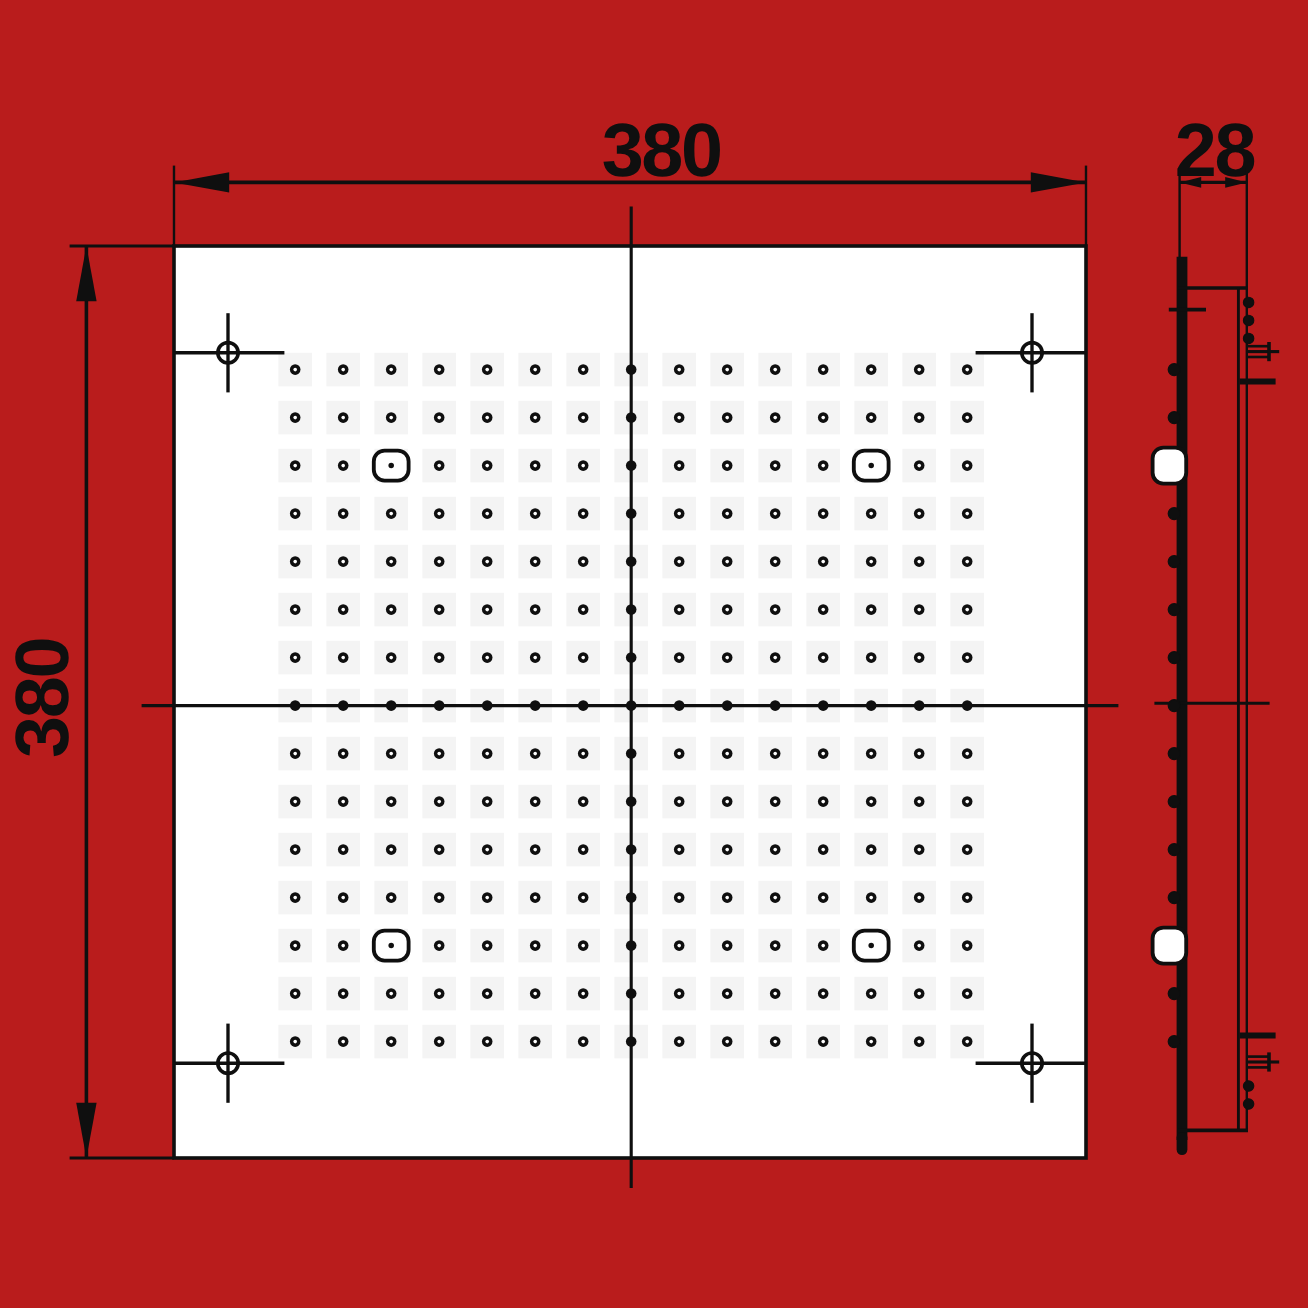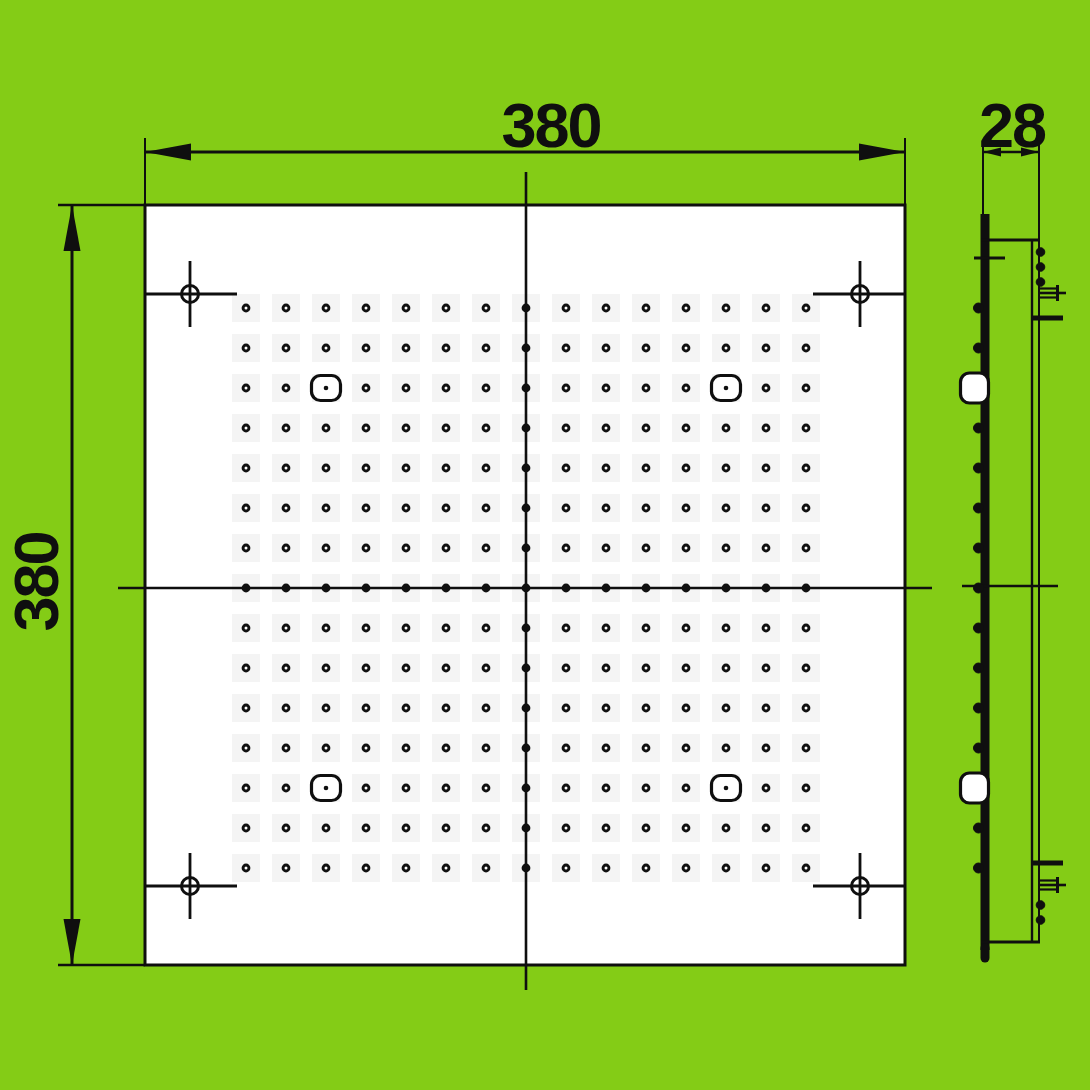--- a/index.html
+++ b/index.html
@@ -1,17 +1,17 @@
 <!DOCTYPE html>
 <html><head>
 <meta charset="utf-8">
 <style>
   html,body{margin:0;padding:0;background:#ffffff;}
   body{font-family:"Liberation Sans", sans-serif;}
-  .stage{position:relative;width:1090px;height:1090px;background:#84cc16;overflow:hidden;}
+  .stage{position:relative;width:1090px;height:1090px;background:#b91c1c;overflow:hidden;}
   svg{display:block;}
   text.dim{font-family:"Liberation Sans", sans-serif;font-weight:700;font-size:63px;letter-spacing:-2px;fill:#0f0f0f;}
 </style>
 </head>
 <body>
 
 <div class="stage">
 <svg width="1090" height="1090" viewBox="0 0 1090 1090">
 
   <g>

